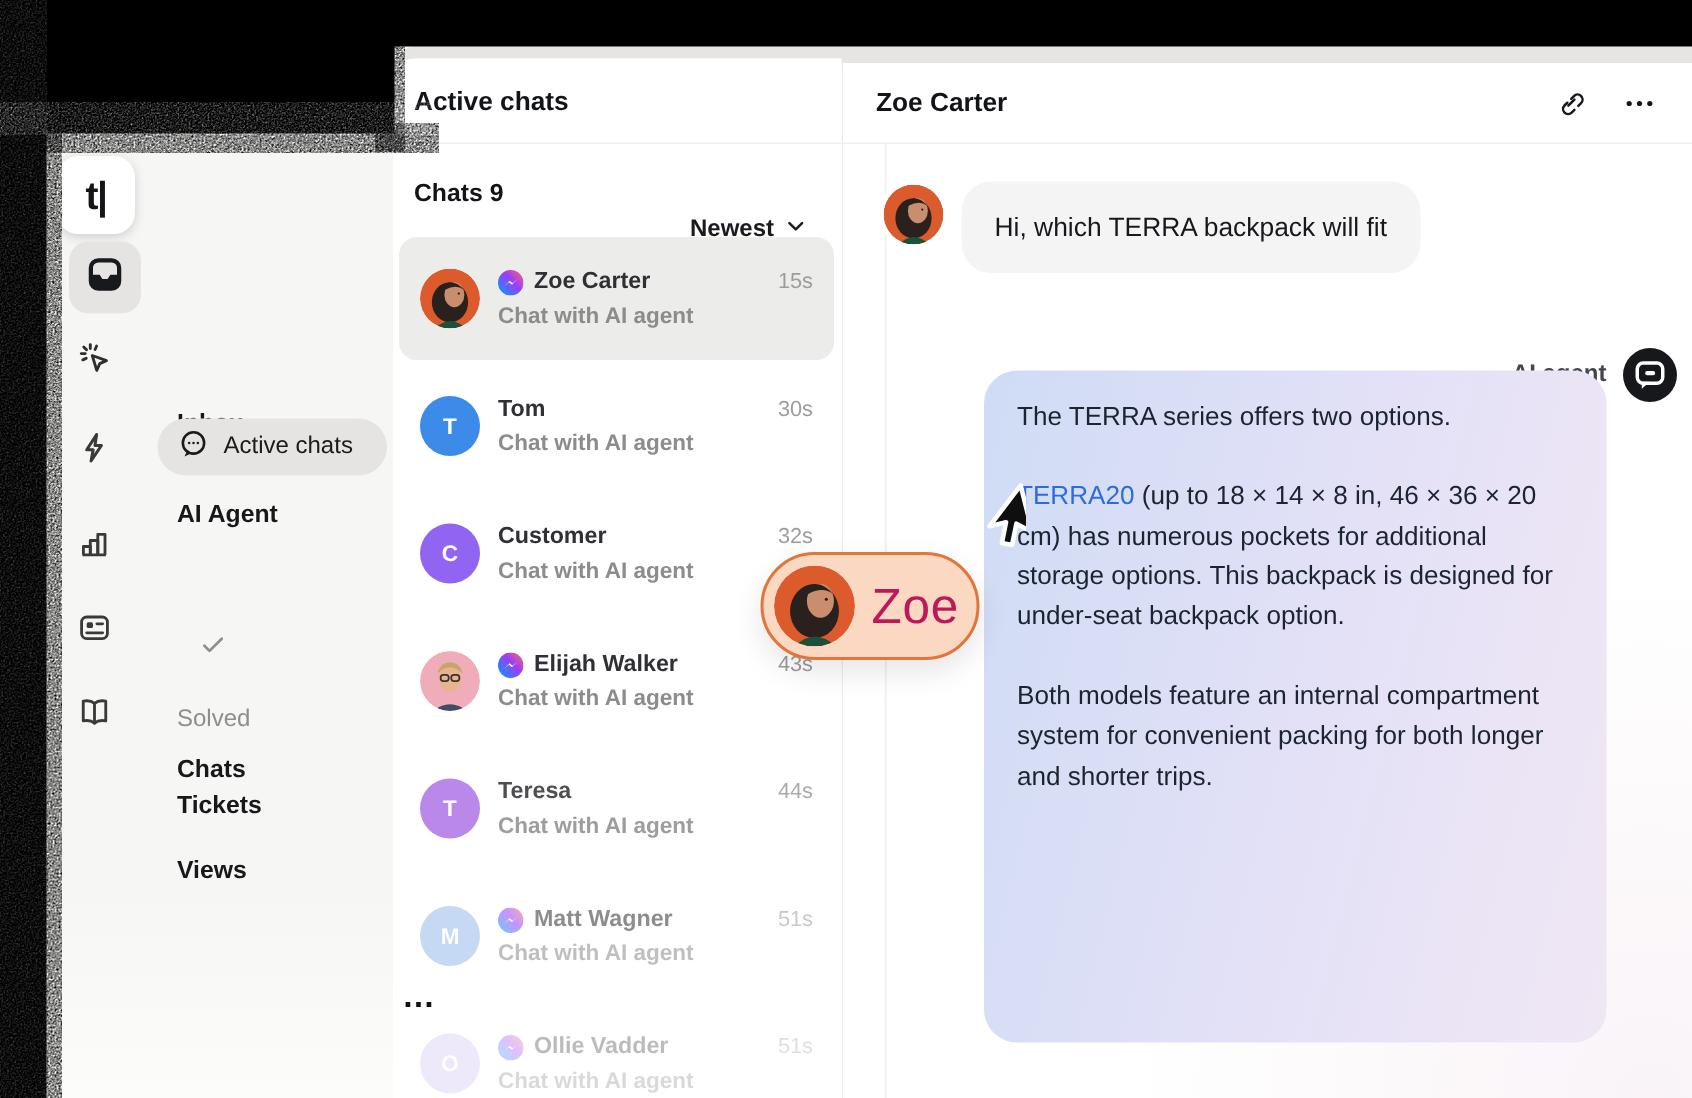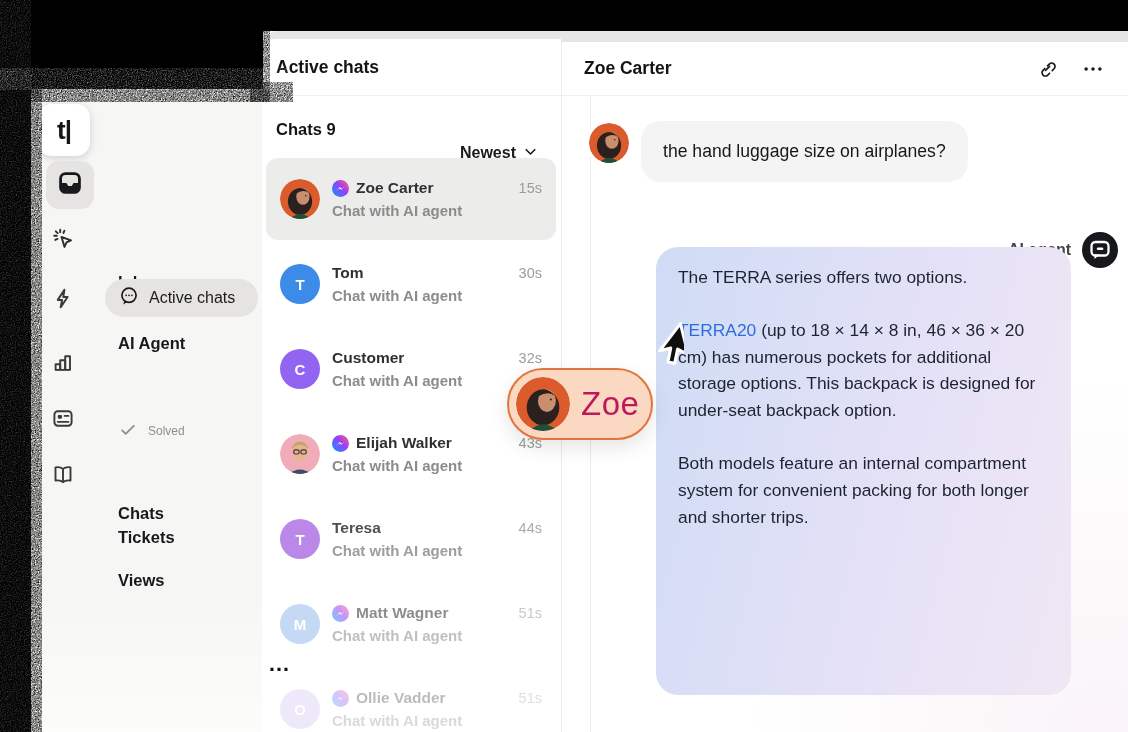--- a/index.html
+++ b/index.html
@@ -17,21 +17,21 @@
 
   
   .sidebar{position:absolute;left:30px;top:90px;width:232px;bottom:0;background:linear-gradient(180deg,#F6F6F4 78%,#FCFCFB);border-top-left-radius:22px;z-index:2;}
   .logo{position:absolute;left:8px;top:14px;width:52px;height:52px;background:#fff;border-radius:14px;box-shadow:0 2px 8px rgba(0,0,0,.16);display:flex;align-items:center;justify-content:center;font-weight:700;font-size:26px;color:#141518;letter-spacing:-1px;}
   .rail-btn{position:absolute;left:16px;width:48px;height:48px;border-radius:13px;display:flex;align-items:center;justify-content:center;}
   .rail-btn.active{background:#E5E4E2;}
   .rail-ic{position:absolute;left:21px;width:24px;height:24px;display:flex;align-items:center;justify-content:center;}
   .nav-label{position:absolute;left:88px;height:22px;line-height:22px;font-size:16.5px;font-weight:700;color:#17181A;}
   .nav-pill{position:absolute;left:75px;right:4px;top:189px;height:38px;background:#E5E4E2;border-radius:19px;display:flex;align-items:center;padding-left:13px;gap:9px;}
   .nav-pill .pill-label{font-size:16px;font-weight:500;color:#1B1B1B;}
-  .nav-sub{position:absolute;left:88px;top:330px;height:22px;display:flex;align-items:center;gap:10px;font-size:12px;color:#8E8E8E;}
+  .nav-sub{position:absolute;left:88px;top:330px;height:22px;display:flex;align-items:center;gap:26px;font-size:16px;color:#8E8E8E;flex-direction:column;}
 
   
   .mid-panel{position:absolute;left:262px;top:39px;width:299px;bottom:0;background:#fff;border-top-left-radius:14px;z-index:3;overflow:hidden;}
   .mid-header{height:57px;border-bottom:1px solid #EFEFED;display:flex;align-items:center;padding-left:14px;font-size:17.5px;font-weight:700;color:#121417;}
   .mid-subrow{margin-top:14px;height:38px;display:flex;align-items:center;padding:0 22px 0 14px;}
   .count-label{font-size:16.5px;font-weight:700;color:#131417;}
   .sort{margin-left:auto;display:flex;align-items:center;gap:6px;font-size:16px;font-weight:600;color:#1A1B1E;margin-top:48px;}
   .chat-list{position:relative;margin-top:10px;}
   .chat-row{position:relative;margin:0 5px 3px 4px;height:82px;border-radius:12px;display:flex;align-items:center;padding:0 14px 0 14px;gap:12px;}
   .chat-row.selected{background:#ECECEA;}
@@ -361,21 +361,21 @@
 
     <div class="thread-line"></div>
 
     <span class="conv-avatar">
         <svg viewBox="0 0 48 48">
           <use href="#av-zoe"></use>
         </svg>
       </span>
 
     <div class="visitor-bubble">
-      <div>the hand luggage size on airplanes?</div>
+      <div>Hi, which TERRA backpack will fit</div>
     </div>
 
     <div class="agent-row">
       <span class="agent-label">AI agent</span>
       <span class="agent-badge">
         <svg width="36" height="36" viewBox="0 0 36 36">
             <circle cx="18" cy="18" r="18" style="fill:var(--agent-icon-bg)"></circle>
             <rect x="9.5" y="10" width="17" height="13.5" rx="4" fill="none" stroke="#fff" stroke-width="2.3"></rect>
             <path d="M12.5,22.5 v4.6 l5.4,-4.6 z" fill="#fff"></path>
             <rect x="14.8" y="15.4" width="6.6" height="2.7" rx="1.3" fill="#fff"></rect>

